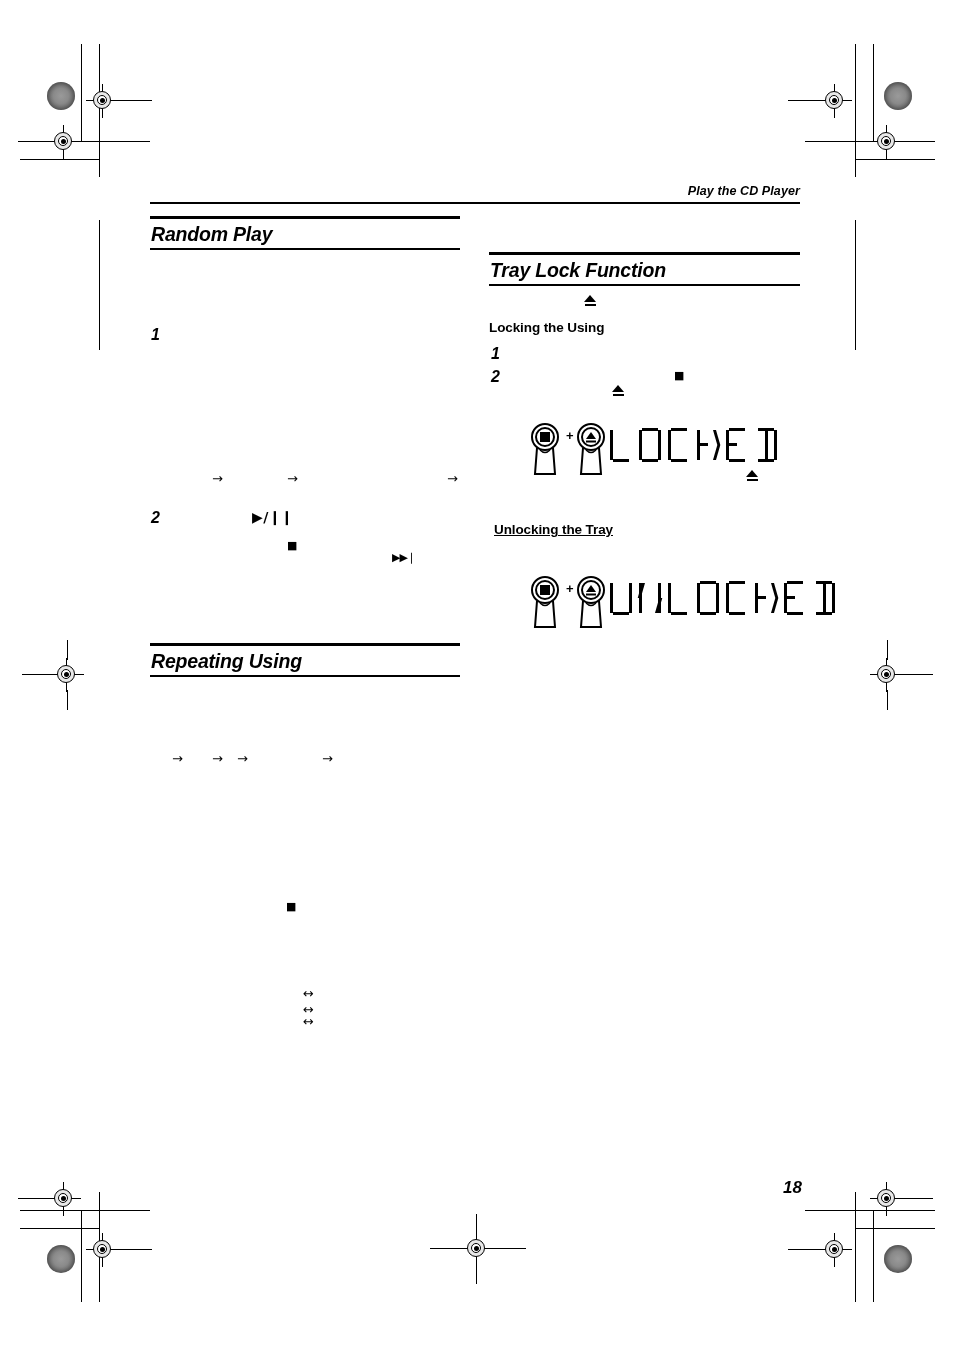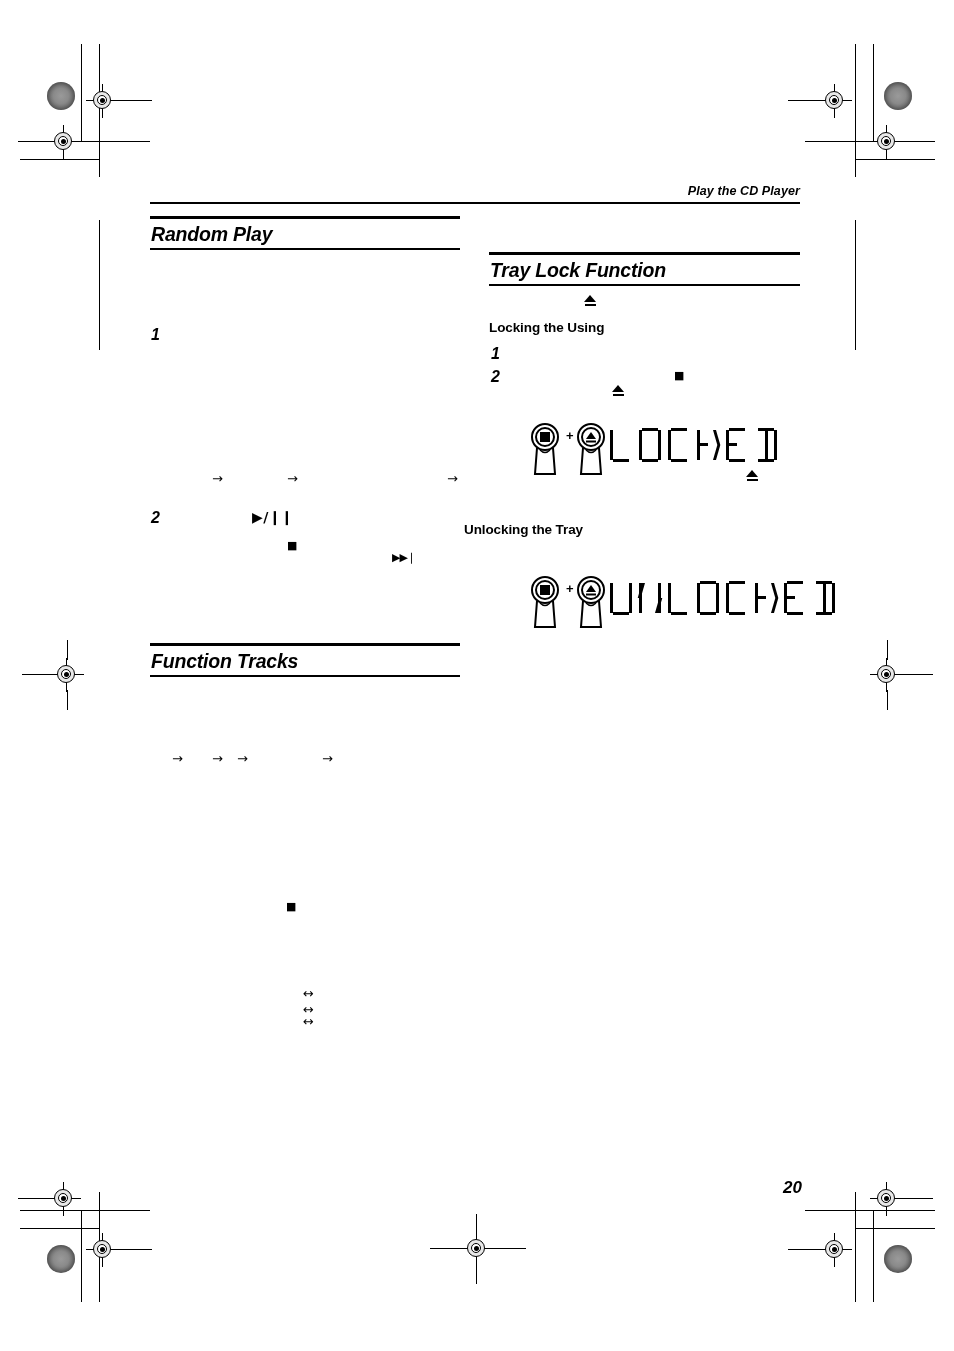--- a/index.html
+++ b/index.html
@@ -392,21 +392,21 @@
   <div class="glyph arrow" style="left:447px; top:472px;">→</div>
 
   <div class="step-num" style="left:151px; top:509px;">2</div>
 
   <div class="glyph playpause" style="left:252px; top:510px;">▶/❙❙</div>
   <div class="glyph stop" style="left:287px; top:540px;">■</div>
   <div class="glyph skip" style="left:392px; top:552px;">▶▶❘</div>
 
   <div class="section" style="left:150px; top:643px; width:310px; height:34px;">
     <div class="rule-top" style="width:310px;"></div>
-    <div class="sec-title" style="top:7px;">Function Tracks</div>
+    <div class="sec-title" style="top:7px;">Repeating Using</div>
     <div class="rule-bottom" style="top:32px; width:310px;"></div>
   </div>
 
   <div class="glyph arrow" style="left:172px; top:752px;">→</div>
   <div class="glyph arrow" style="left:212px; top:752px;">→</div>
   <div class="glyph arrow" style="left:237px; top:752px;">→</div>
   <div class="glyph arrow" style="left:322px; top:752px;">→</div>
 
   <div class="glyph stop" style="left:286px; top:901px;">■</div>
 
@@ -509,21 +509,21 @@
       </div>
     </div>
 
   </div>
 
   <div class="eject-sym" style="left:746px; top:470px;">
     <div class="tri"></div>
       <div class="bar"></div>
   </div>
 
-  <div class="sub-head" style="left:464px; top:522px;">Unlocking the Tray</div>
+  <div class="sub-head" style="left:494px; top:522px;text-decoration:underline;">Unlocking the Tray</div>
 
   <div>
     <div class="press-fig" style="left:527px; top:575px;">
       <svg width="36" height="54" viewBox="0 0 36 54" xmlns="http://www.w3.org/2000/svg">
         <circle cx="18" cy="15" r="13" fill="#fff" stroke="#000" stroke-width="2"></circle>
         <circle cx="18" cy="15" r="9" fill="#fff" stroke="#000" stroke-width="2"></circle>
         <rect x="13" y="10" width="10" height="10" fill="#000"></rect>
         <path d="M10 26 L8 52 L28 52 L26 26" fill="none" stroke="#000" stroke-width="2"></path>
         <path d="M13 28 Q18 33 23 28" fill="none" stroke="#000" stroke-width="1.5"></path>
       </svg>
@@ -602,15 +602,15 @@
           <div class="seg b"></div>
           <div class="seg c"></div>
         <div class="seg d"></div>
           <div class="seg j"></div>
           <div class="seg m"></div>
       </div>
     </div>
 
   </div>
 
-  <div class="page-num" style="left:783px; top:1178px;">20</div>
+  <div class="page-num" style="left:783px; top:1178px;">18</div>
 
 </div>
 
 </body></html>

